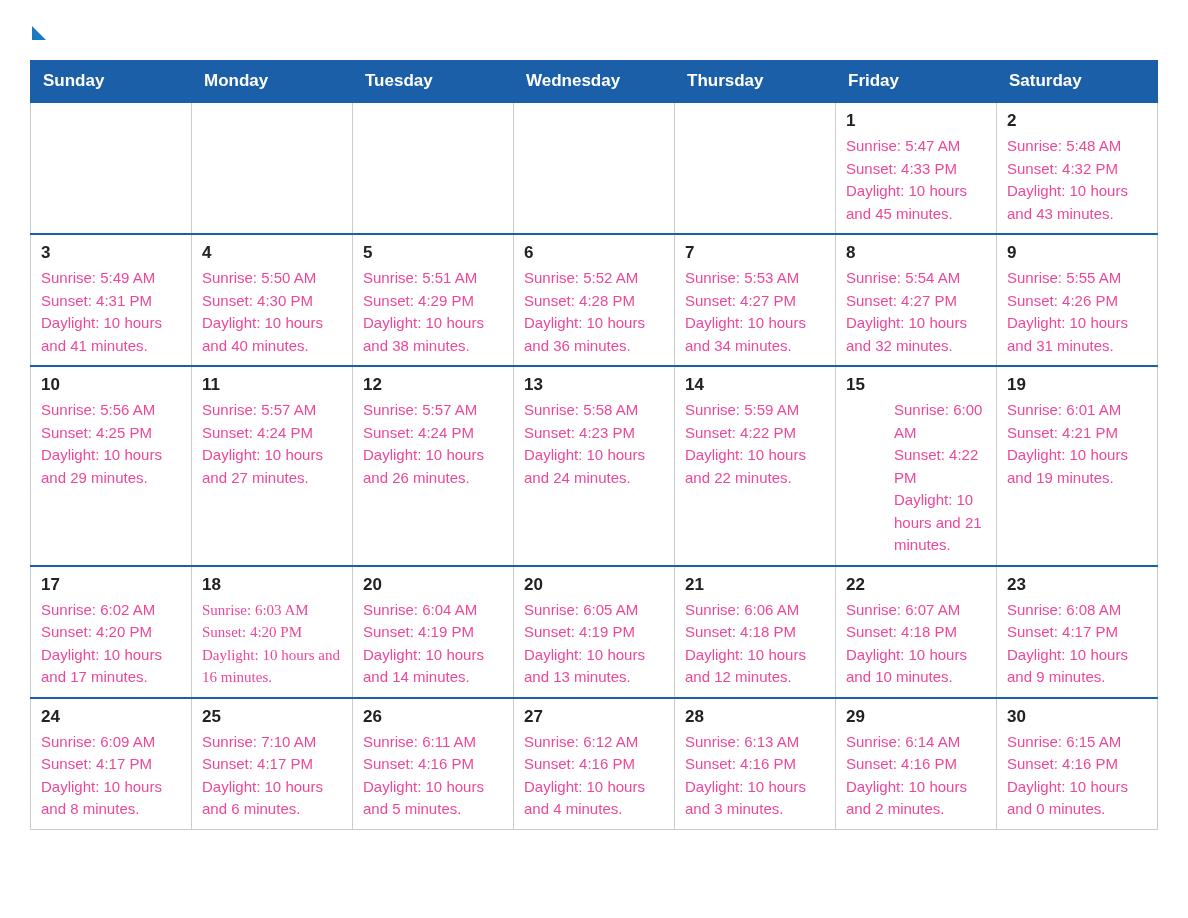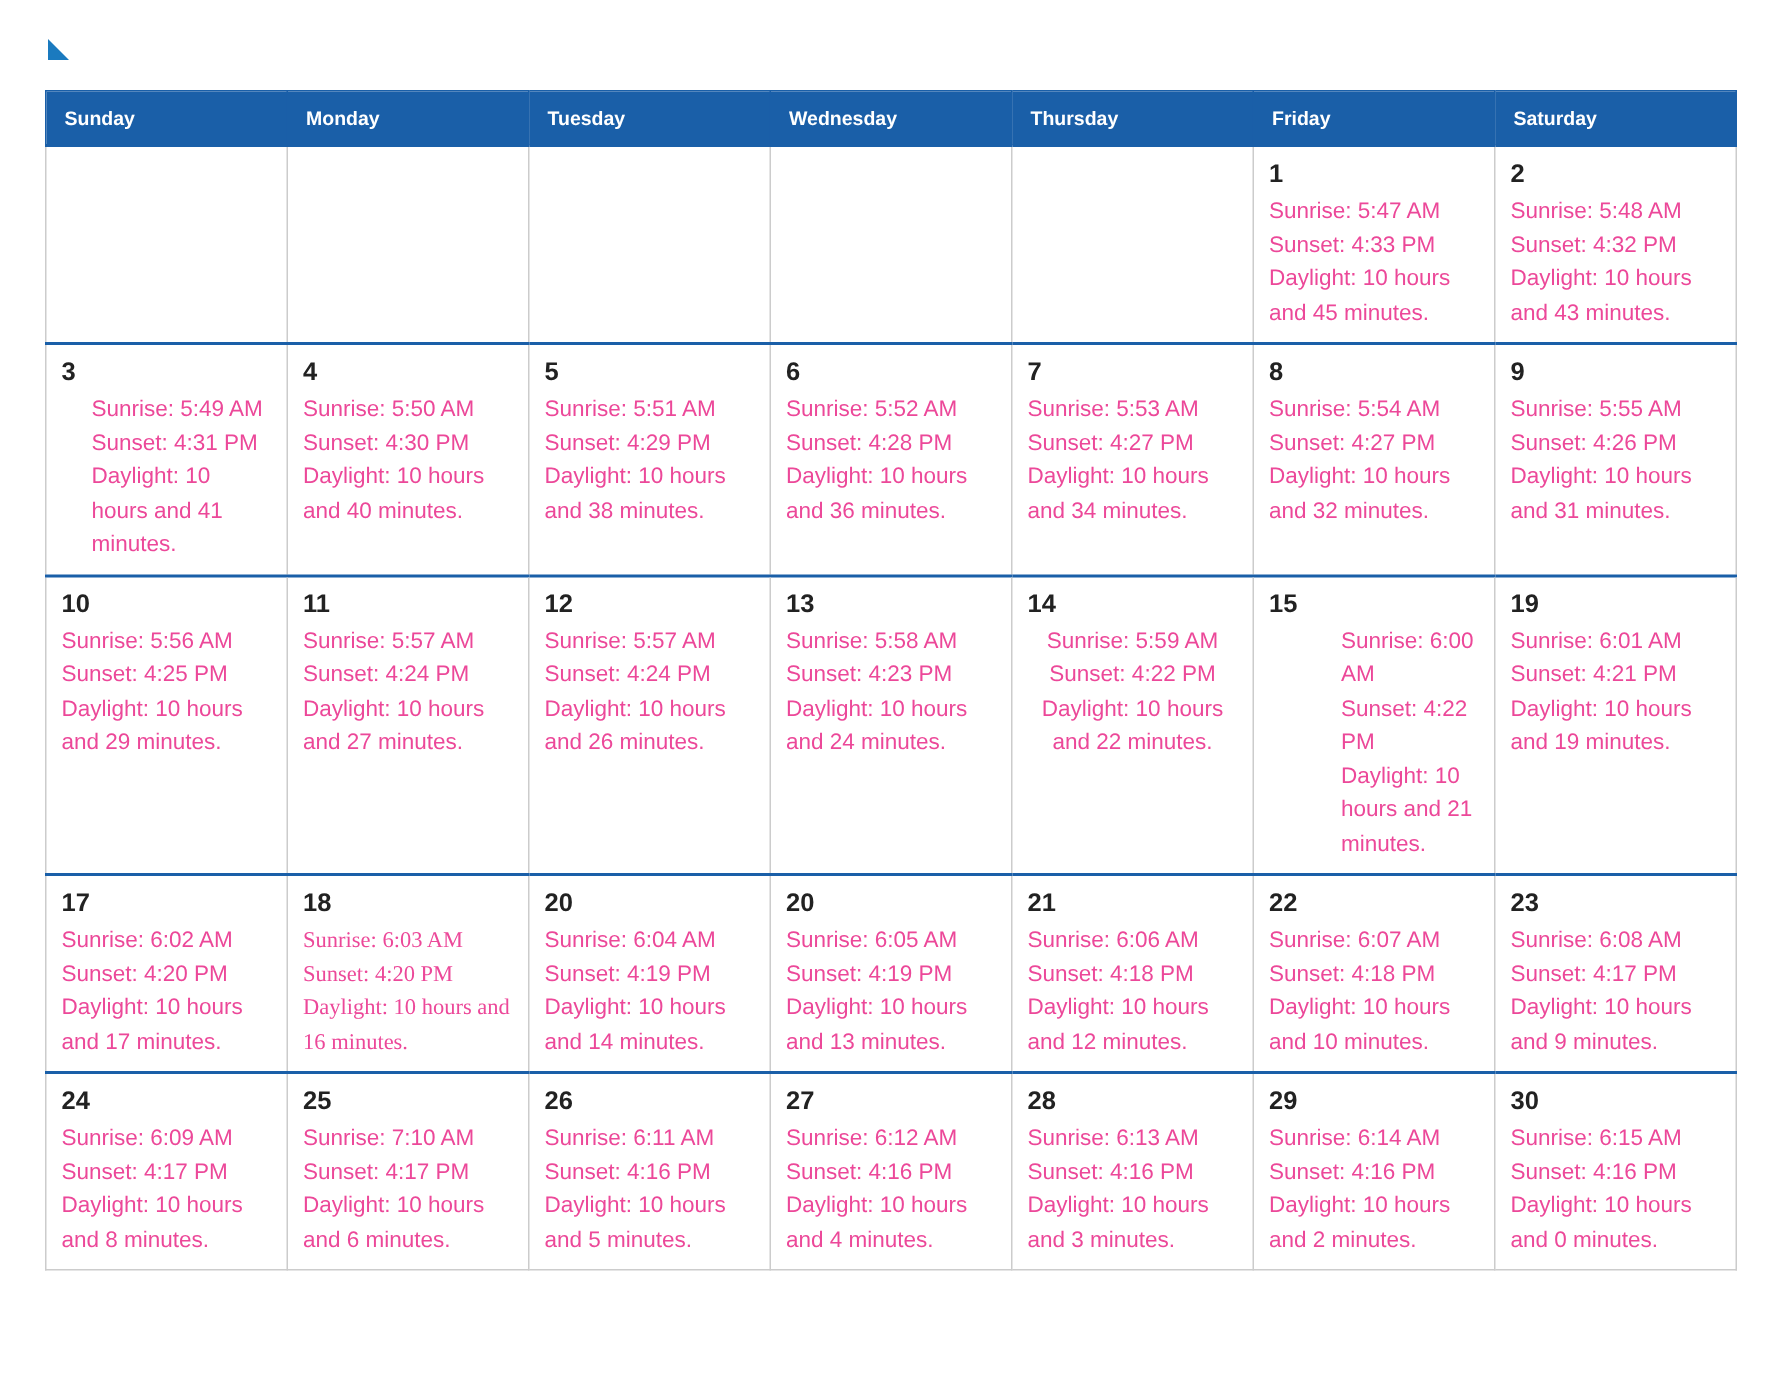--- a/index.html
+++ b/index.html
@@ -60,21 +60,21 @@
       margin-top: 4px;
     }
     .calendar {
       width: 100%;
       border-collapse: collapse;
       border: 1px solid #ccc;
     }
     .calendar th {
       background-color: #1a5fa8;
       color: #fff;
-      font-size: 13px;
+      font-size: 17px;
       font-weight: bold;
       padding: 10px 12px;
       text-align: left;
       border: 1px solid #1a5fa8;
     }
     .calendar td {
       vertical-align: top;
       padding: 8px 10px;
       border: 1px solid #ccc;
       width: calc(100% / 7);
@@ -147,21 +147,21 @@
         <td>
           <span class="day-number">2</span>
           <div class="day-info" style="white-space: pre-line;">Sunrise: 5:48 AM
 Sunset: 4:32 PM
 Daylight: 10 hours and 43 minutes.</div>
         </td>
       </tr>
       <tr class="week-row">
         <td>
           <span class="day-number">3</span>
-          <div class="day-info" style="white-space: pre-line; margin-left: 20px;">Sunrise: 5:49 AM
+          <div class="day-info" style="white-space: pre-line;">Sunrise: 5:49 AM
 Sunset: 4:31 PM
 Daylight: 10 hours and 41 minutes.</div>
         </td>
         <td>
           <span class="day-number">4</span>
           <div class="day-info" style="white-space: pre-line;">Sunrise: 5:50 AM
 Sunset: 4:30 PM
 Daylight: 10 hours and 40 minutes.</div>
         </td>
         <td>
@@ -215,21 +215,21 @@
 Daylight: 10 hours and 26 minutes.</div>
         </td>
         <td>
           <span class="day-number">13</span>
           <div class="day-info" style="white-space: pre-line;">Sunrise: 5:58 AM
 Sunset: 4:23 PM
 Daylight: 10 hours and 24 minutes.</div>
         </td>
         <td>
           <span class="day-number">14</span>
-          <div class="day-info" style="white-space: pre-line; text-align: center;">Sunrise: 5:59 AM
+          <div class="day-info" style="white-space: pre-line;">Sunrise: 5:59 AM
 Sunset: 4:22 PM
 Daylight: 10 hours and 22 minutes.</div>
         </td>
         <td>
           <span class="day-number">15</span>
           <div class="day-info" style="white-space: pre-line; margin-left: 48px;">Sunrise: 6:00 AM
 Sunset: 4:22 PM
 Daylight: 10 hours and 21 minutes.</div>
         </td>
         <td>

